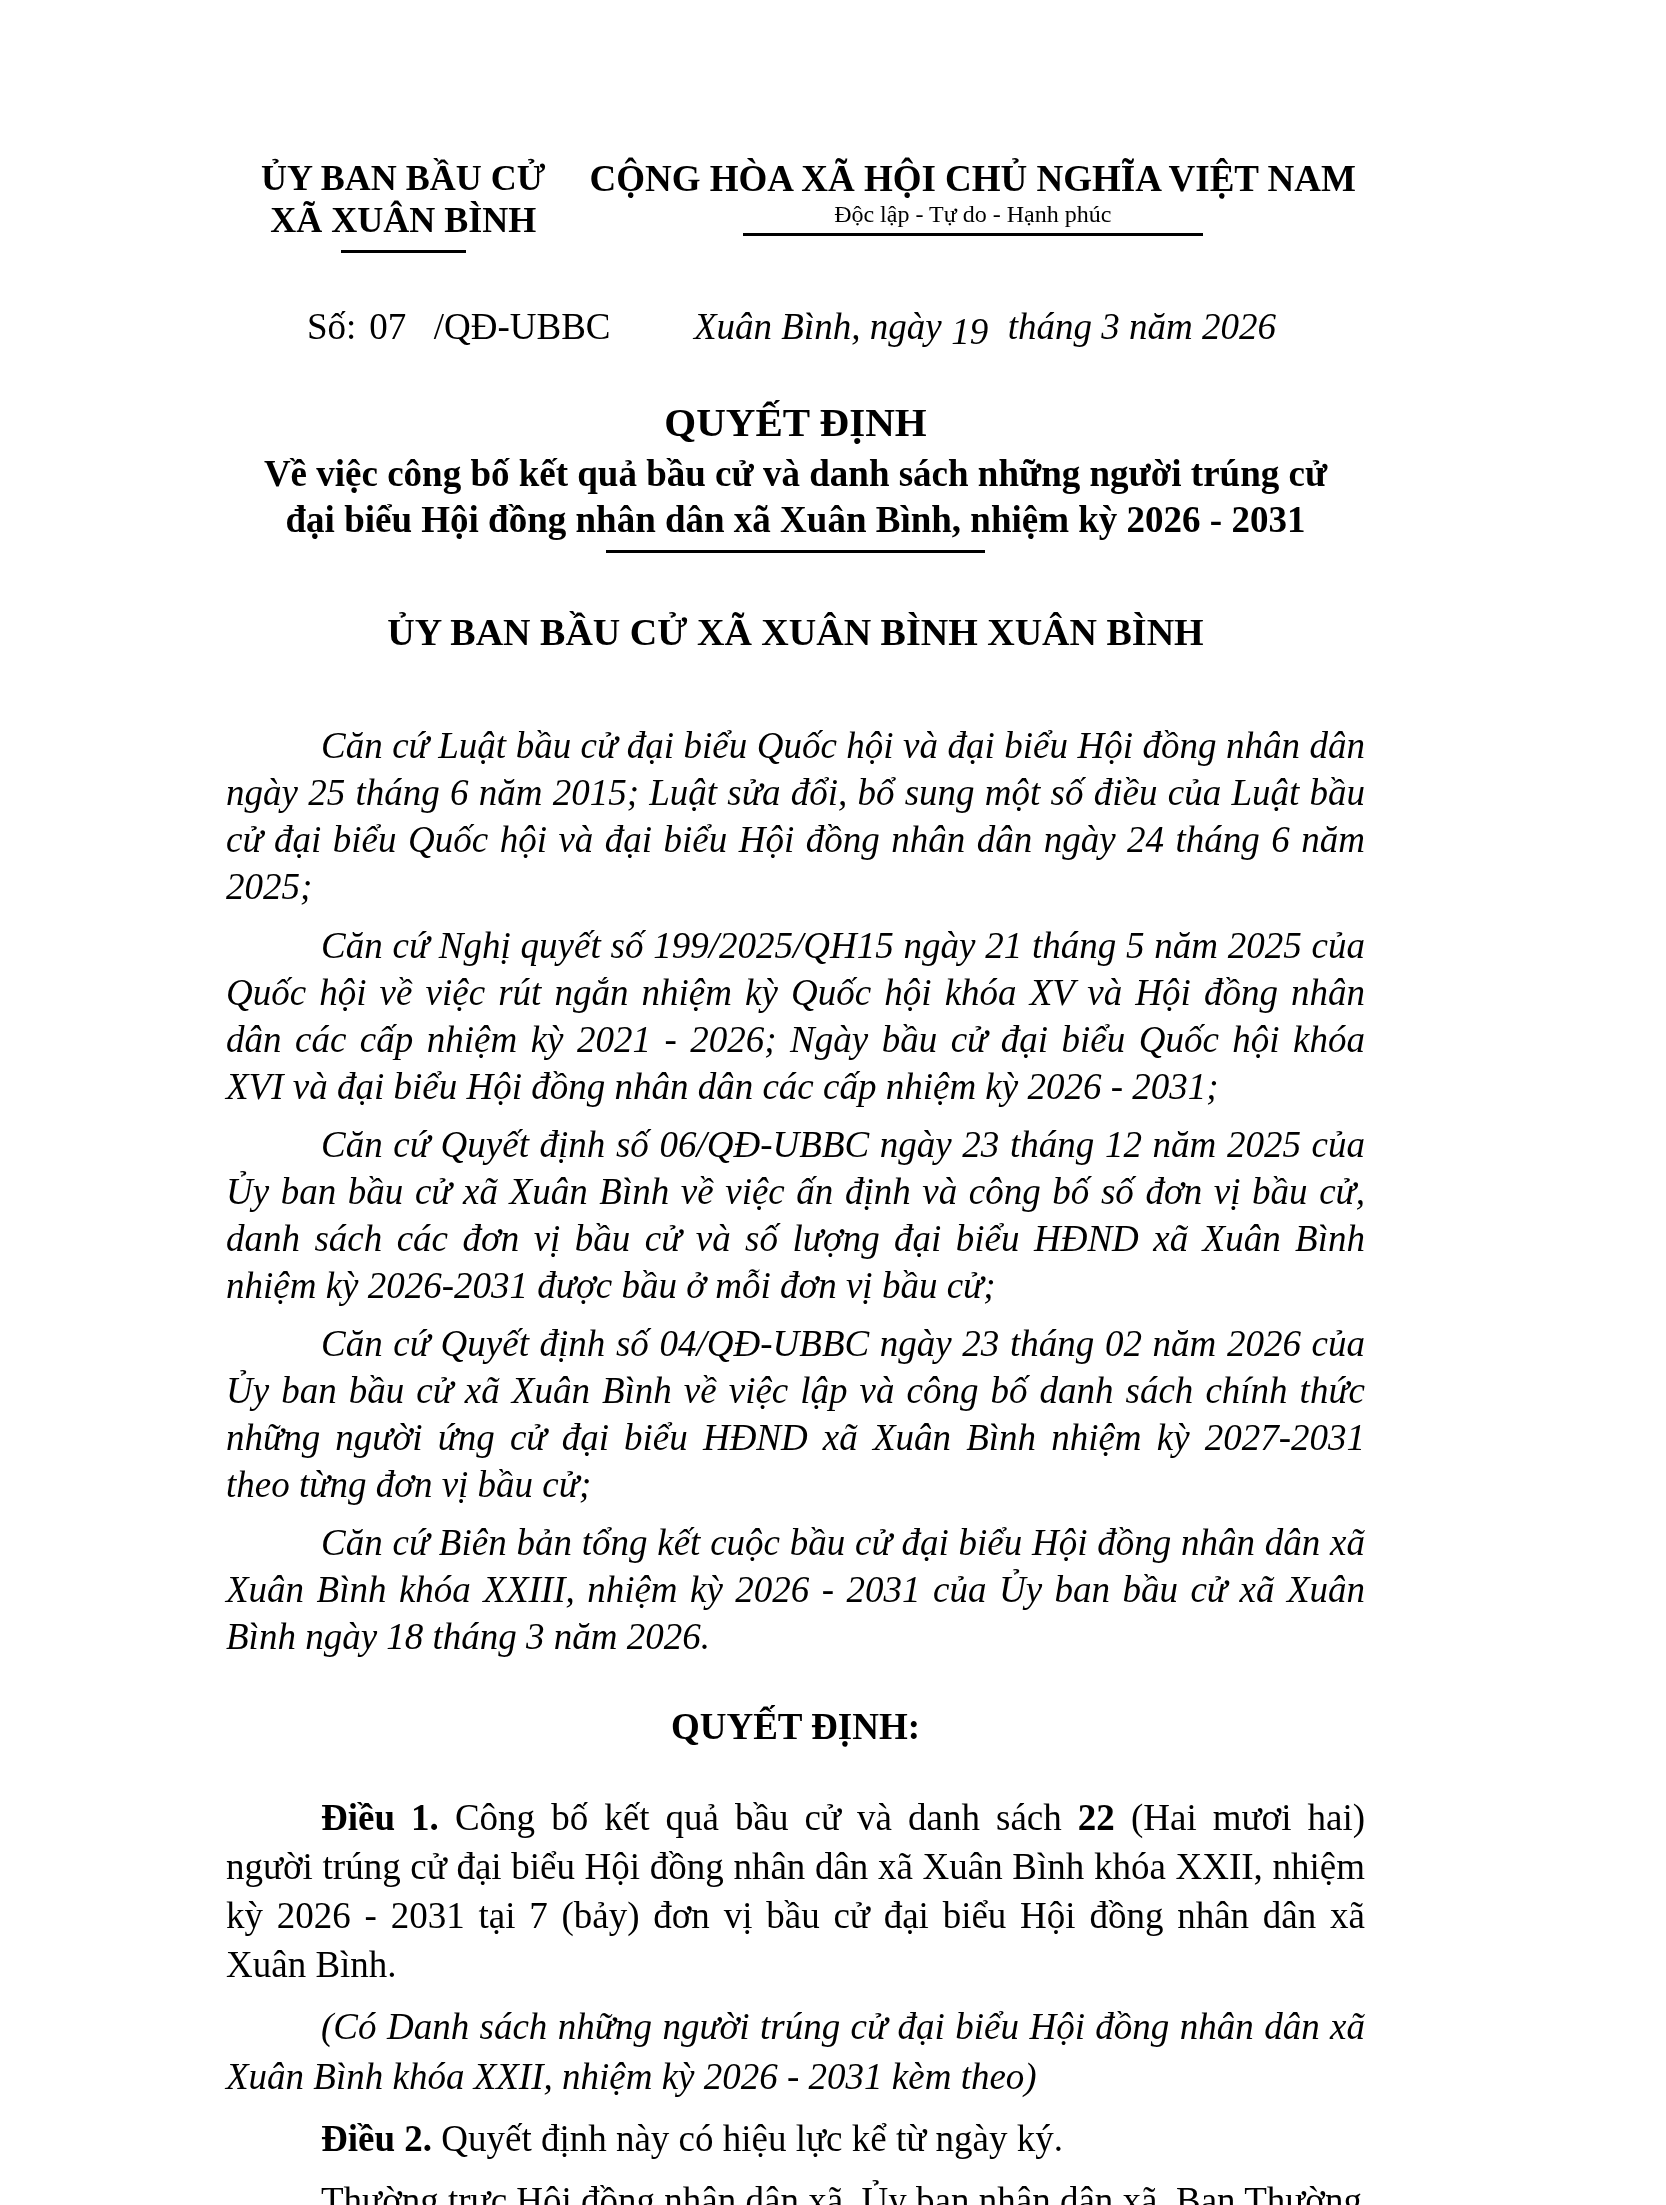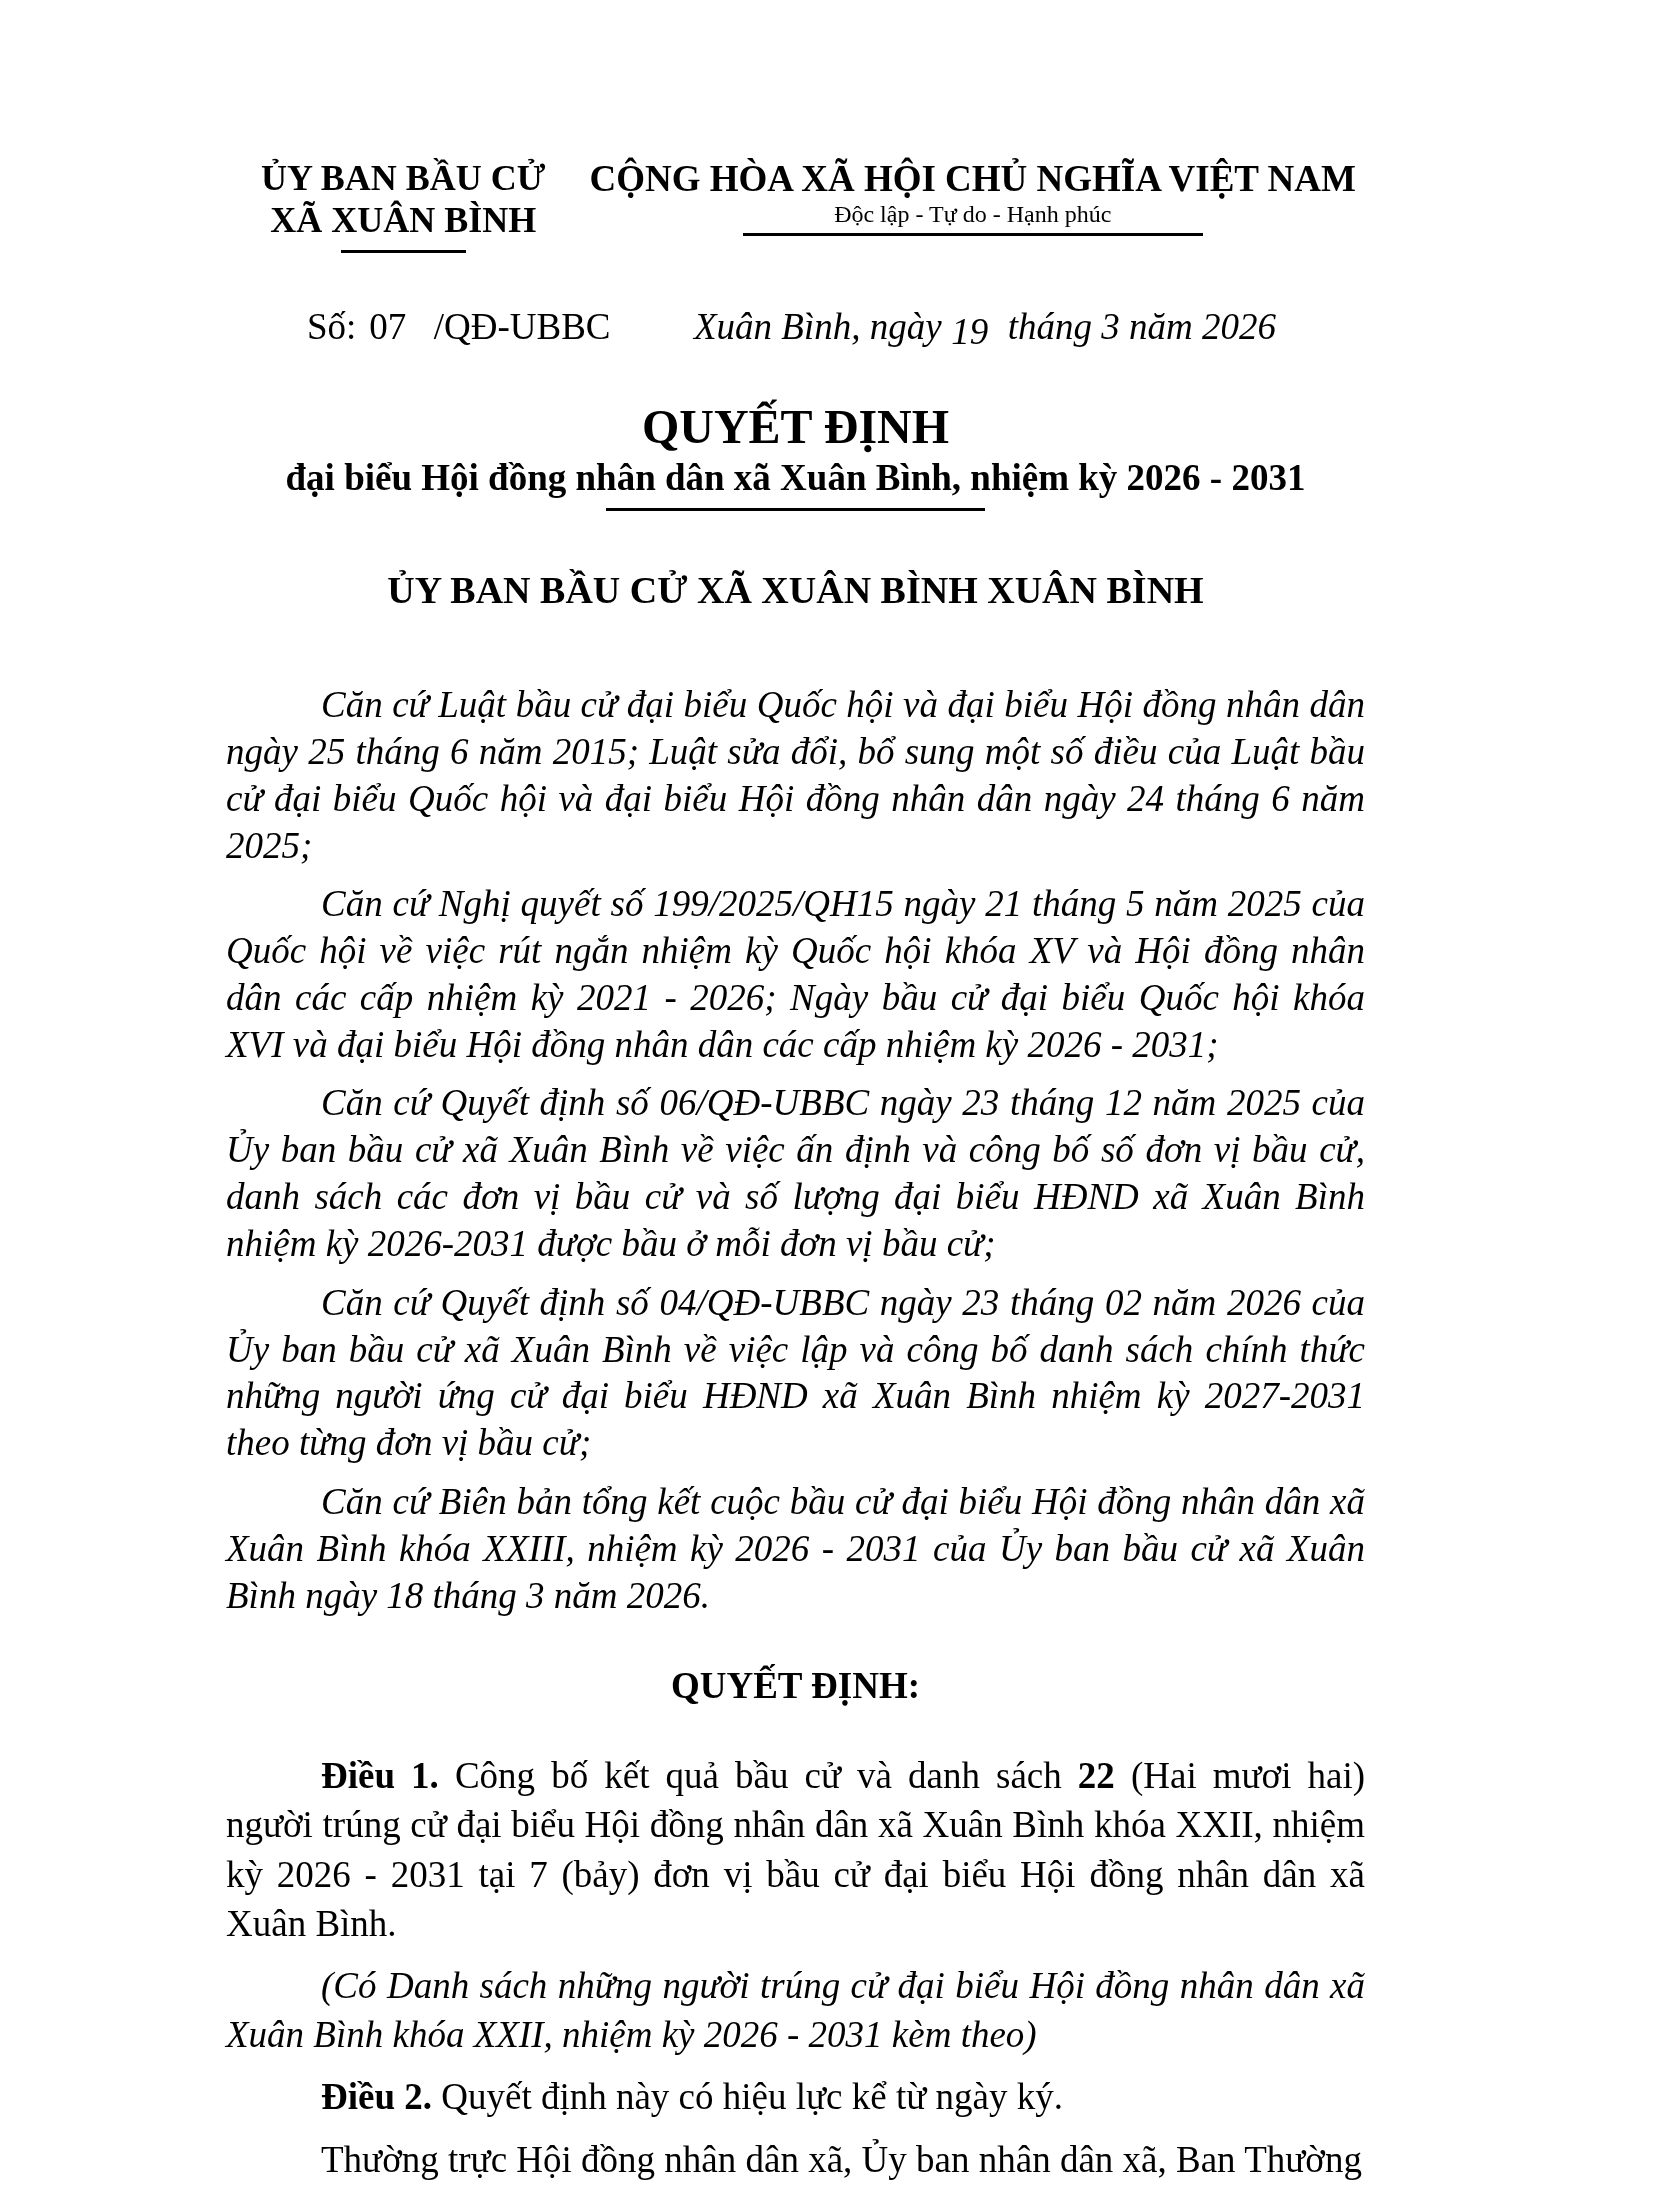--- a/index.html
+++ b/index.html
@@ -30,21 +30,21 @@
   .so-cell { width: 379px; text-align: left; }
   .so-line { margin-left: 81px; font-size: 37px; white-space: nowrap; }
   .so-num    { margin-left: 13px; }
   .so-suffix { margin-left: 27.4px; margin-top: 28px; }
   .date-cell { width: 839px; text-align: center; }
   .date-line { font-style: italic; font-size: 37px; white-space: nowrap; }
   .date-day  { margin-left: 9.7px; margin-right: 19.4px; position: relative; top: 5.7px; }
 
   
   .title-block { text-align: center; margin-top: 50px; }
-  .doc-type { font-weight: bold; font-size: 48px; line-height: 1.2; }
+  .doc-type { font-weight: bold; font-size: 41px; line-height: 1.2; }
   .subject  { font-weight: bold; font-size: 37px; line-height: 1.22; }
   .subject-first { margin-top: 4.8px; }
   .rule-title { width: 379px; border-top: 3.2px solid #000; height: 0; margin: 8px auto 0; }
 
   .issuer-heading {
     margin-top: 57px; text-align: center;
     font-weight: bold; font-size: 38px; line-height: 1.2;
   }
 
   
@@ -103,20 +103,21 @@
       </div>
       <div class="date-cell">
         <div class="date-line">
           <span>Xuân Bình, ngày</span><span class="date-day">19</span><span>tháng 3 năm 2026</span>
         </div>
       </div>
     </div>
 
     <div class="title-block">
       <div class="doc-type">QUYẾT ĐỊNH</div>
+      <div class="subject subject-first">Về việc công bố kết quả bầu cử và danh sách những người trúng cử</div>
       <div class="subject">đại biểu Hội đồng nhân dân xã Xuân Bình, nhiệm kỳ 2026 - 2031</div>
       <div class="rule-title"></div>
     </div>
 
     <div class="issuer-heading">ỦY BAN BẦU CỬ XÃ XUÂN BÌNH XUÂN BÌNH</div>
 
     <div class="preamble">
       <p>Căn cứ Luật bầu cử đại biểu Quốc hội và đại biểu Hội đồng nhân dân ngày 25 tháng 6 năm 2015; Luật sửa đổi, bổ sung một số điều của Luật bầu cử đại biểu Quốc hội và đại biểu Hội đồng nhân dân ngày 24 tháng 6 năm 2025;</p>
       <p>Căn cứ Nghị quyết số 199/2025/QH15 ngày 21 tháng 5 năm 2025 của Quốc hội về việc rút ngắn nhiệm kỳ Quốc hội khóa XV và Hội đồng nhân dân các cấp nhiệm kỳ 2021 - 2026; Ngày bầu cử đại biểu Quốc hội khóa XVI và đại biểu Hội đồng nhân dân các cấp nhiệm kỳ 2026 - 2031;</p>
       <p>Căn cứ Quyết định số 06/QĐ-UBBC ngày 23 tháng 12 năm 2025 của Ủy ban bầu cử xã Xuân Bình về việc ấn định và công bố số đơn vị bầu cử, danh sách các đơn vị bầu cử và số lượng đại biểu HĐND xã Xuân Bình nhiệm kỳ 2026-2031 được bầu ở mỗi đơn vị bầu cử;</p>

